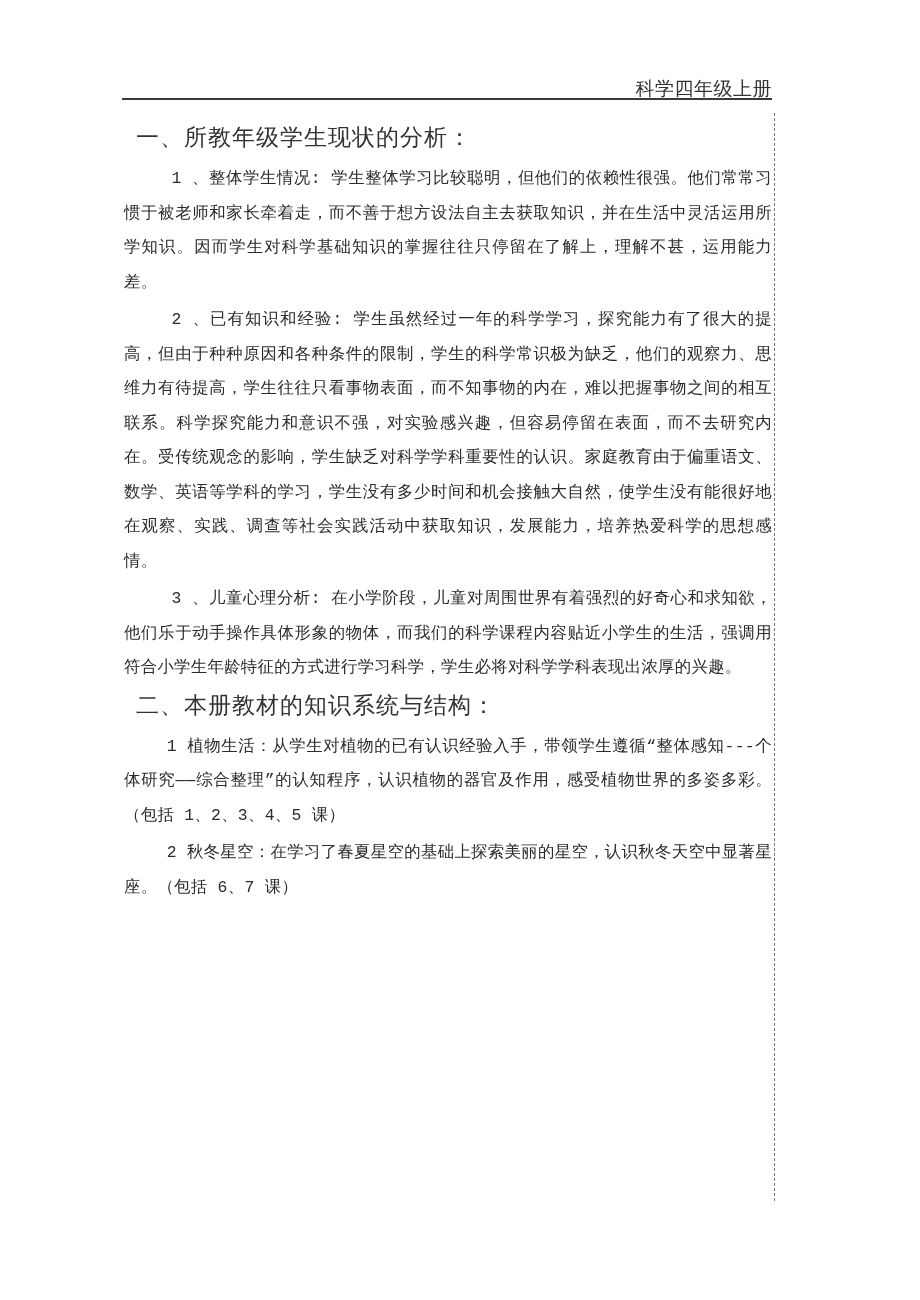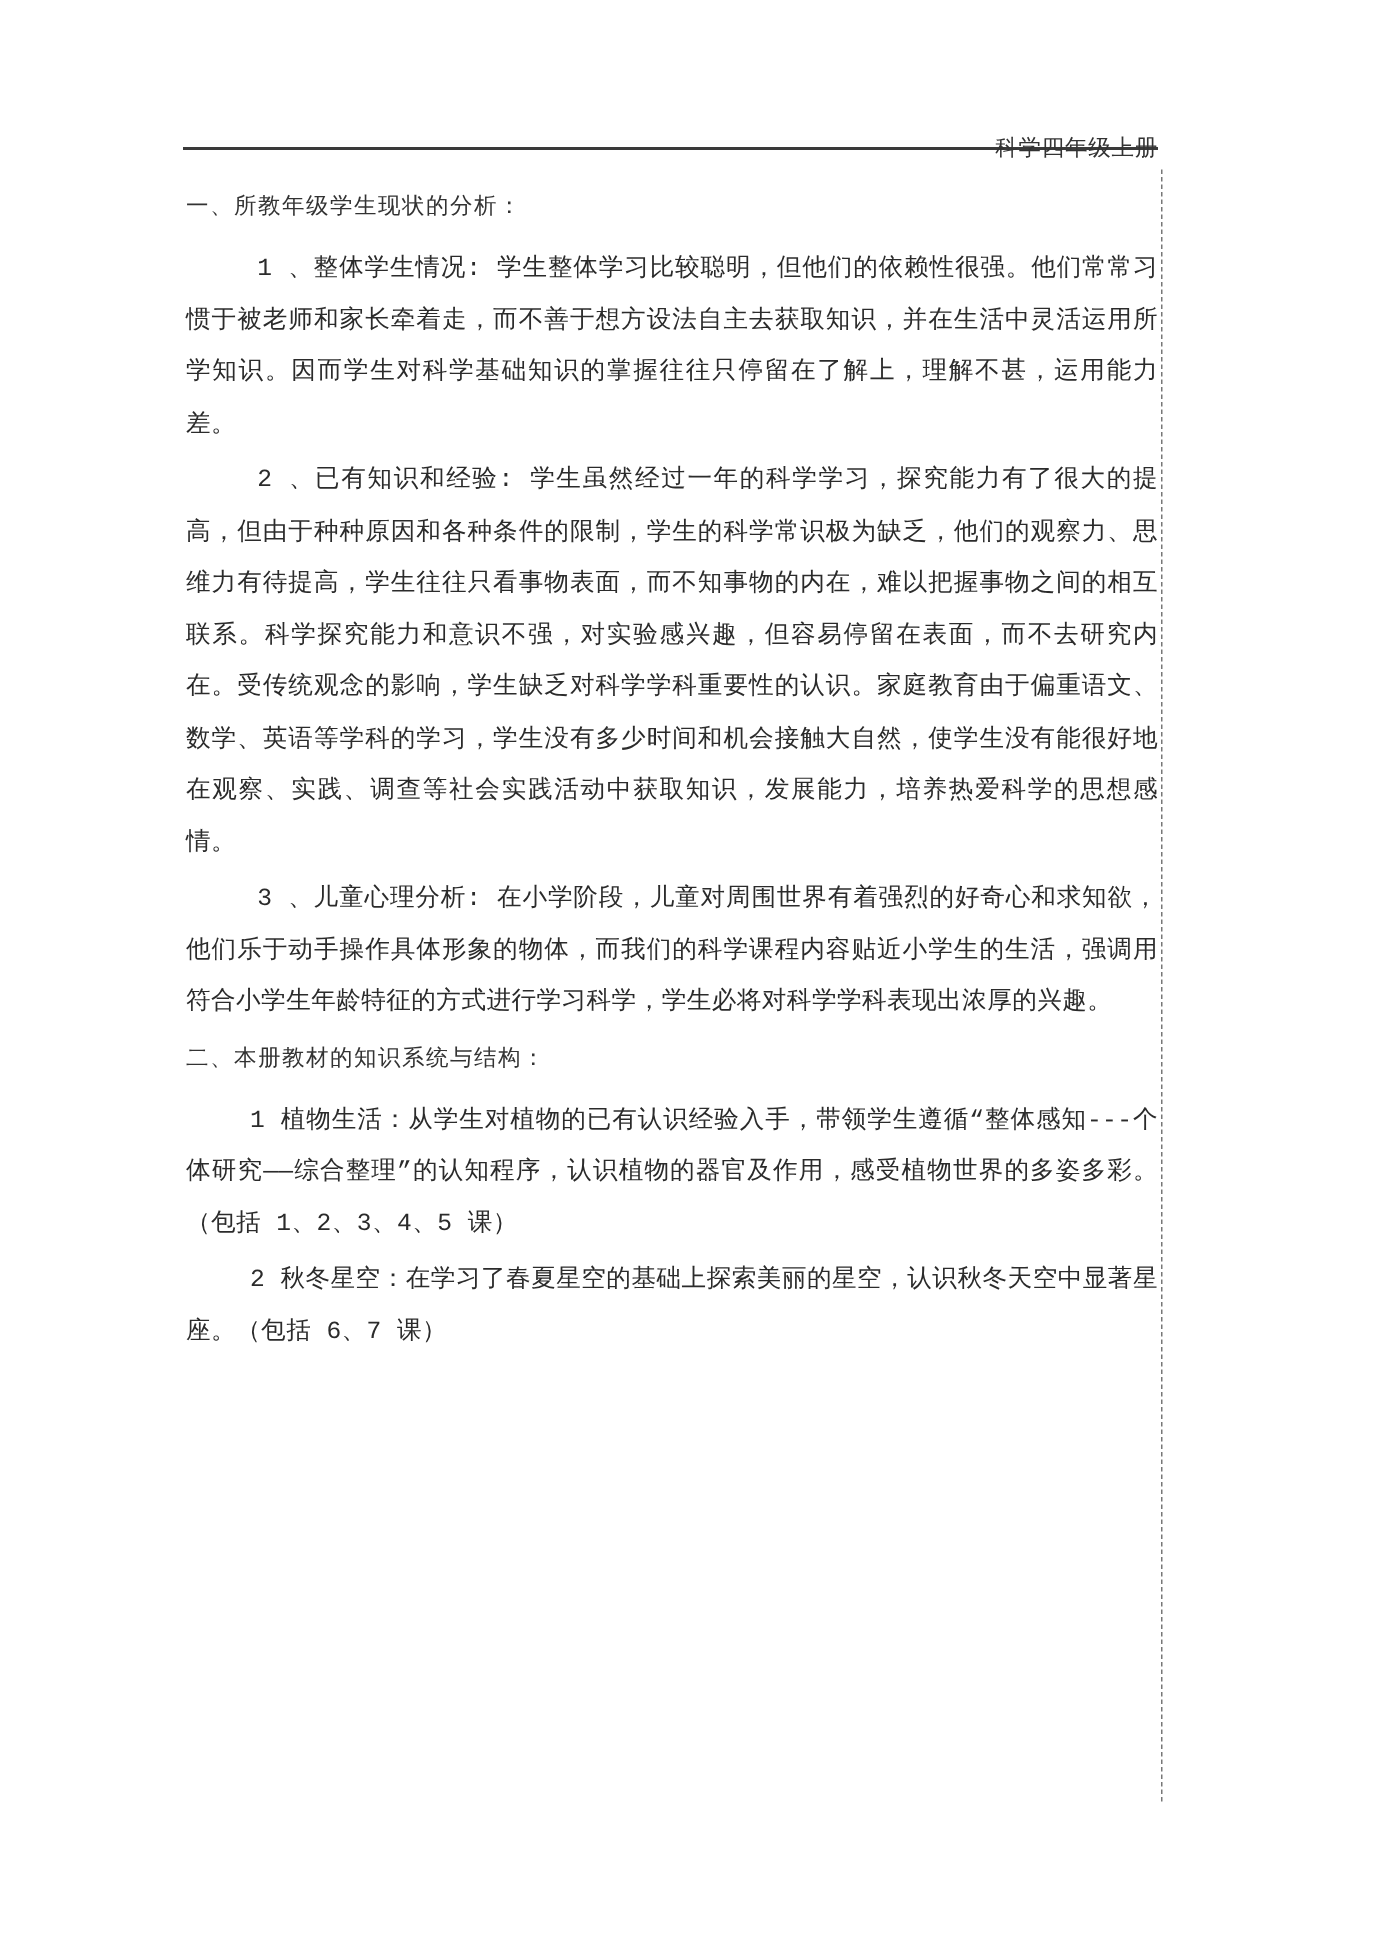--- a/index.html
+++ b/index.html
@@ -20,24 +20,23 @@
       left: 122px;
       top: 70px;
       width: 650px;
       height: 28px;
       border-bottom: 2px solid #3a3a3a;
     }
     .page-header .header-text {
       position: absolute;
       right: 0;
       top: 6px;
-      font-size: 15px;
+      font-size: 19px;
       color: #333;
       letter-spacing: 0.5px;
-      margin-top: 13px;
     }
     .margin-line {
       position: absolute;
       left: 774px;
       top: 113px;
       height: 1088px;
       width: 0;
       border-left: 1px dashed #777;
     }
     .content {
@@ -50,23 +49,23 @@
       text-align: center;
       font-size: 22px;
       line-height: 36px;
       margin: 0;
       padding-top: 2px;
       color: #2b2b2b;
       font-weight: normal;
       letter-spacing: 1px;
     }
     .section-heading {
-      font-size: 15px;
+      font-size: 23px;
       line-height: 30px;
-      margin: 12px 0 10px 0;
+      margin: 12px 0 10px 12px;
       color: #333;
       font-weight: normal;
       letter-spacing: 1px;
     }
     .para {
       font-size: 16.4px;
       line-height: 34.5px;
       margin: 0 0 0 0;
       text-align: justify;
       text-indent: 2.9em;

